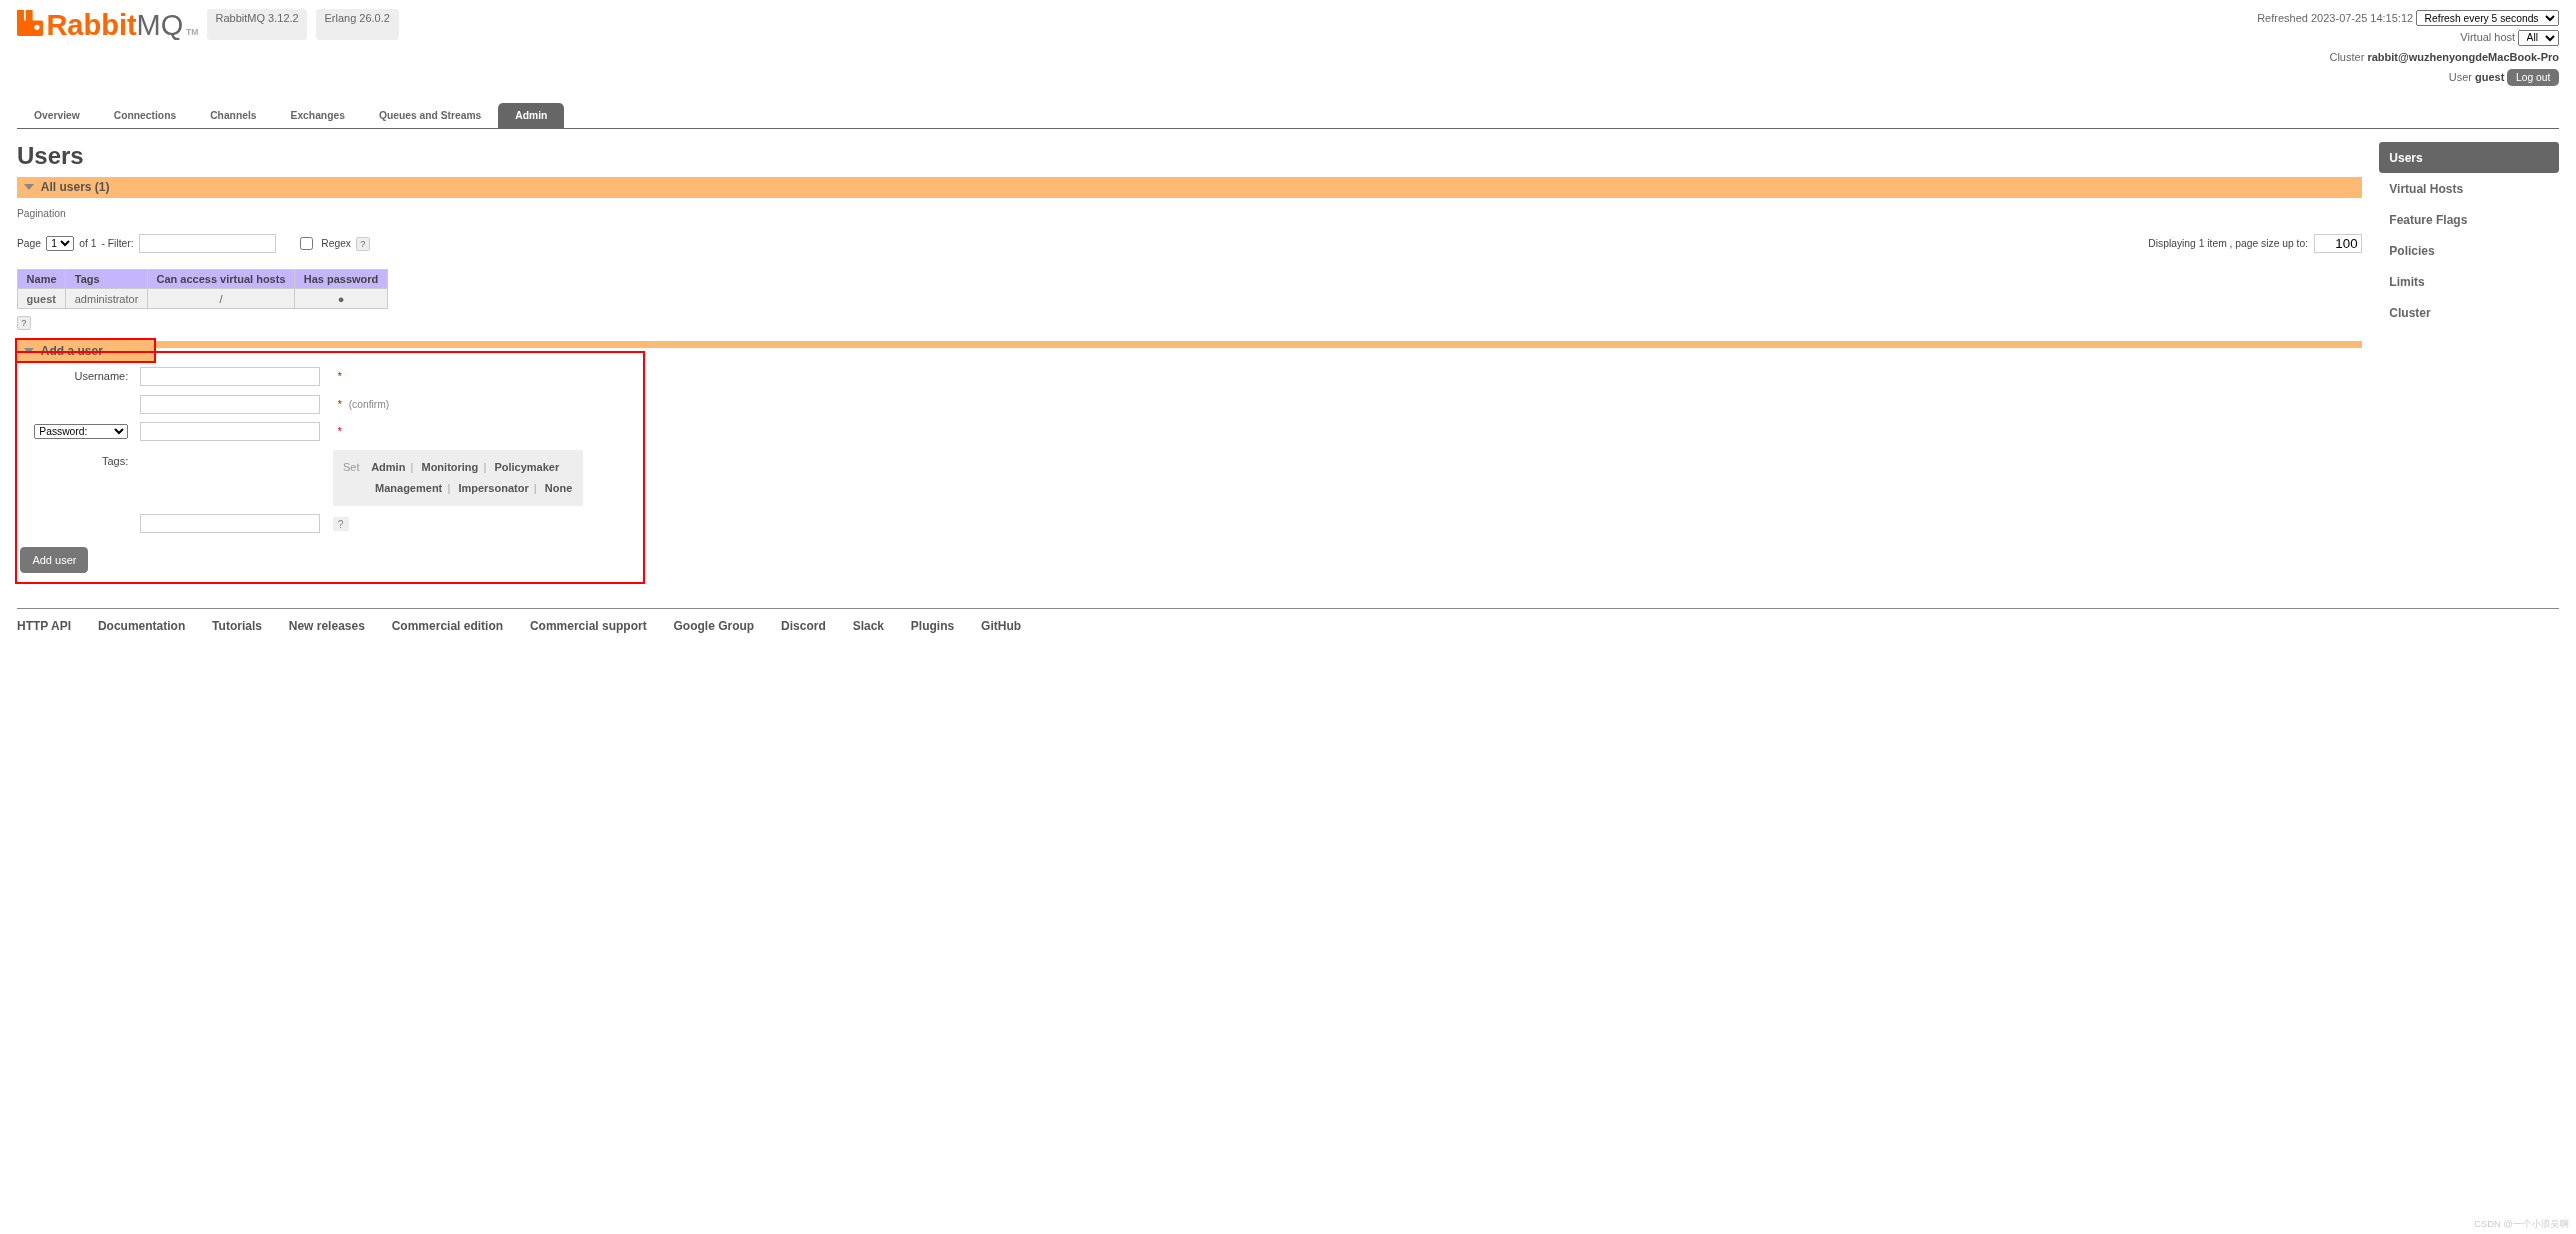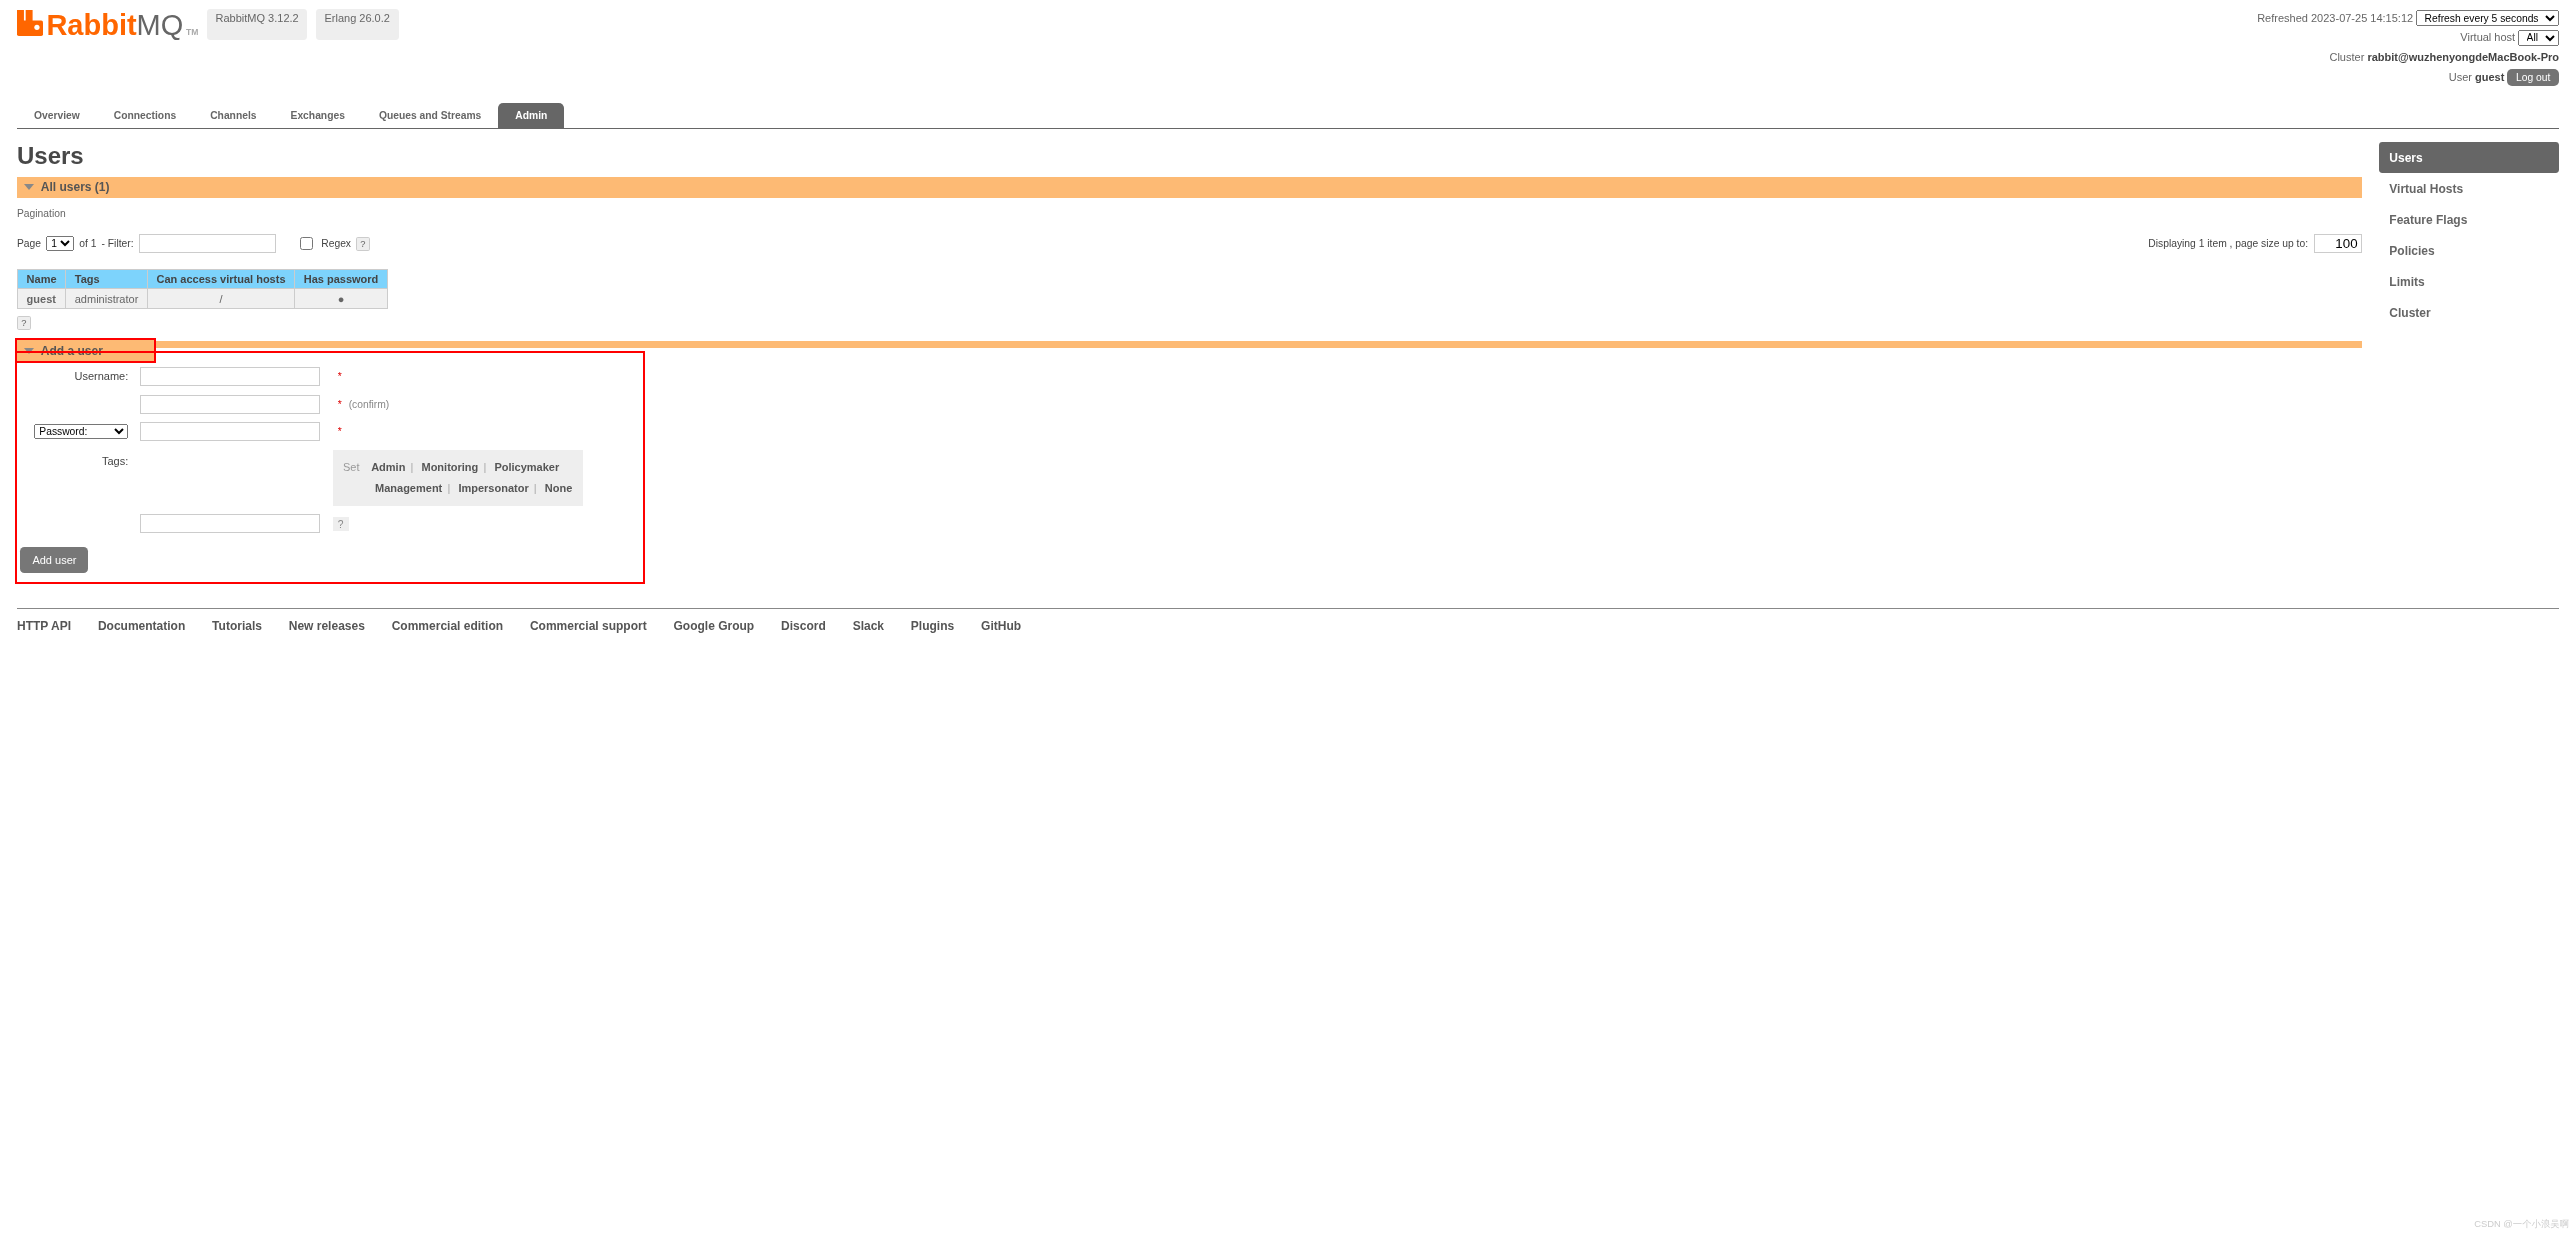--- a/index.html
+++ b/index.html
@@ -47,21 +47,21 @@
   .sub { margin: 10.3px 0; color: #666; }
   .pagerow { display: flex; justify-content: space-between; align-items: center; margin: 15.4px 0; }
   .pagerow input[type=text] { border: 0.9px solid #ccc; padding: 1.7px 3.4px; height: 19px; }
   .pagerow select { font-size: 10.3px; }
   .regex-row { display: flex; align-items: center; gap: 5.1px; }
   .numbox { width: 48px; text-align: right; border: 0.9px solid #ccc; padding: 1.7px 3.4px; height: 19px; }
 
   
   table.list { border-collapse: collapse; margin-top: 3.4px; }
   table.list th, table.list td { border: 0.9px solid #ccc; padding: 3.4px 8.6px; font-size: 11px; }
-  table.list th { background: #7dd3fc; font-weight: 700; text-align: left; }
+  table.list th { background: #c4b5fd; font-weight: 700; text-align: left; }
   table.list td { background: #f0f0f0; color: #666; }
   table.list td.center, table.list th.center { text-align: center; }
 
   .help { display: inline-block; background: #eee; border: 0.9px solid #ccc; color: #666; width: 13.7px; height: 13.7px; line-height: 12px; text-align: center; font-size: 9.4px; border-radius: 1.7px; cursor: pointer; margin-top: 6.9px; }
 
   
   .form-block { margin-top: 5.1px; padding: 8.6px 3.4px; }
   table.form td { padding: 3.4px 5.1px; vertical-align: middle; }
   table.form td.lbl { text-align: right; width: 111px; font-size: 11px; color: #444; }
   table.form input[type=text], table.form input[type=password] { border: 0.9px solid #ccc; padding: 1.7px 3.4px; height: 19px; width: 180px; }

